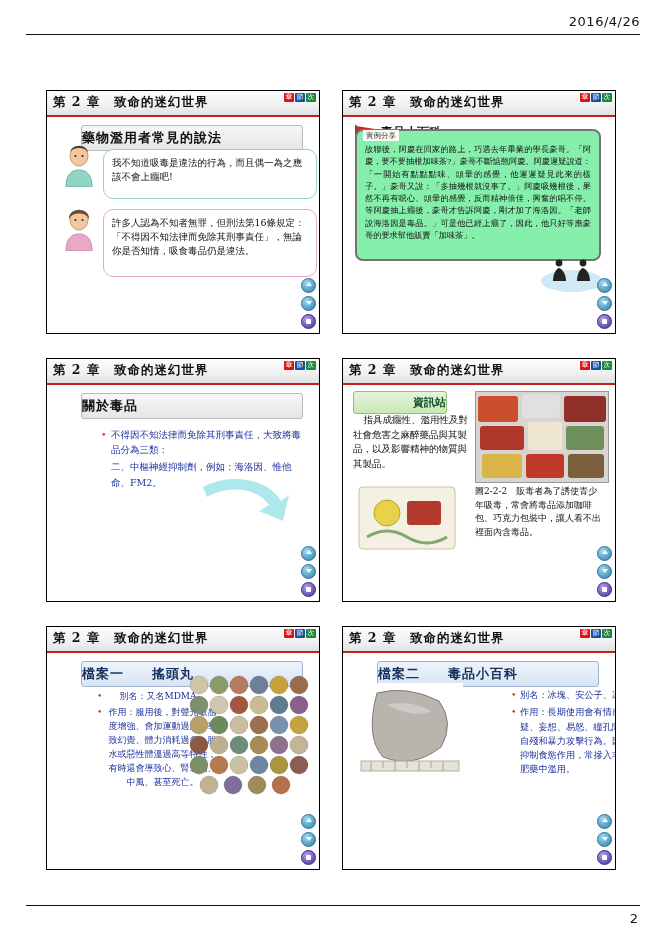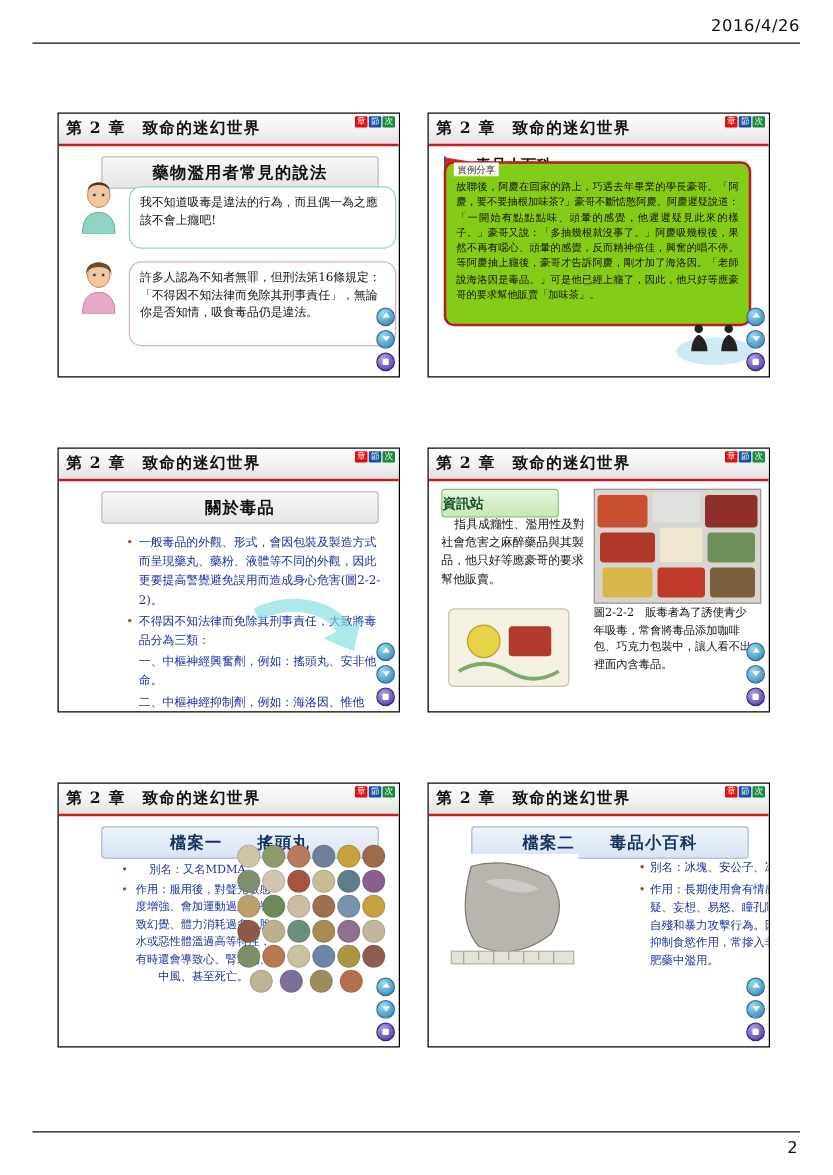--- a/index.html
+++ b/index.html
@@ -25,21 +25,21 @@
   .rule-bottom{
     position:absolute;left:26px;right:26px;bottom:34px;
     border-top:1px solid #111;
   }
   .grid{
     position:absolute;left:46px;top:90px;
     width:580px;
   }
   .slide{
     position:absolute;
-    width:274px;height:212px;
+    width:274px;height:244px;
     border:1px solid #000;
     background:#fff;
     overflow:hidden;
     box-sizing:border-box;
   }
   .s1{left:0;top:0;}
   .s2{left:296px;top:0;}
   .s3{left:0;top:268px;}
   .s4{left:296px;top:268px;}
   .s5{left:0;top:536px;}
@@ -89,37 +89,36 @@
   .navbtns div.home::after{
     border:none;width:5px;height:5px;background:#fff;left:4px;top:4px;border-radius:1px;
   }
 
   
   .plate{
     margin:8px 16px 0 34px;
     background:linear-gradient(to bottom,#f7f7f7,#e6e6e6);
     border:1px solid #b9b9b9;
     border-radius:3px;
-    text-align:center;
     font-size:13px;font-weight:bold;color:#111;
     padding:3px 0;
     font-family:"DejaVu Serif","Liberation Serif",serif;
     letter-spacing:1px;
   }
   .plate.blue{
     background:linear-gradient(to bottom,#eef3fb,#d9e4f3);
     border-color:#9fb4d4;color:#13305e;
   }
   
   .greenbox{
     margin:6px 0 0 10px;width:92px;
     background:linear-gradient(to bottom,#e4f4dc,#c9e8b6);
     border:1px solid #8dbf74;border-radius:3px;
     font-size:11px;font-weight:bold;color:#14532d;
-    text-align:left;padding:3px 0;
+    text-align:right;padding:3px 0;
     font-family:"DejaVu Serif","Liberation Serif",serif;
   }
   
   .flagtitle{
     position:relative;margin:7px 0 0 12px;
     font-size:12px;font-weight:bold;color:#111;
     padding-left:26px;
     font-family:"DejaVu Serif","Liberation Serif",serif;
   }
   .flagtitle .flag{
@@ -139,21 +138,21 @@
   .bubble.b1{left:56px;top:58px;width:196px;height:36px;}
   .bubble.b2{left:56px;top:118px;width:196px;height:54px;border-color:#e8a9c8;}
 
   .person{position:absolute;width:40px;height:44px;}
   .p1{left:12px;top:52px;}
   .p2{left:12px;top:116px;}
 
   
   .story{
     position:absolute;left:12px;top:38px;width:246px;height:132px;
-    border:2px solid #b91c1c;border-radius:8px;background:#84cc16;
+    border:2px solid #737373;border-radius:8px;background:#86efac;
     font-size:8.2px;line-height:1.5;color:#111;padding:12px 8px 6px 8px;
     box-sizing:border-box;
     font-family:"DejaVu Serif","Liberation Serif",serif;
     text-align:justify;
   }
   .story .tag{
     position:absolute;left:6px;top:-1px;
     font-size:7.5px;color:#333;background:#fcfcf6;padding:0 3px;
   }
 
@@ -308,23 +307,21 @@
       <div class="badge">
           <i>章</i>
           <i>節</i>
           <i>次</i>
         </div>
     </div>
 
     <div class="plate">關於毒品</div>
 
     <ul class="blist">
-      <li>一般毒品的外觀、形式，會因包裝及製造方式而呈現藥丸、藥粉、液體等不同的外觀，因此更要提高警覺避免誤用而造成身心危害(圖2-2-2)。</li>
       <li>不得因不知法律而免除其刑事責任，大致將毒品分為三類：</li>
-      <li class="num">一、中樞神經興奮劑，例如：搖頭丸、安非他命。</li>
       <li class="num">二、中樞神經抑制劑，例如：海洛因、惟他命、FM2。</li>
 
     </ul>
 
     <div class="arrowcyan" style="left:150px;top:112px;width:96px;height:70px;">
       <svg viewBox="0 0 96 70" width="96" height="70">
         <path d="M6 16 C30 2 70 6 84 30 L92 24 L86 50 L62 40 L72 34 C60 16 30 14 10 26 Z" fill="#7fdbe0" opacity=".75"></path>
       </svg>
     </div>
 
@@ -340,21 +337,21 @@
       <div class="t">第 2 章　致命的迷幻世界</div>
       <div class="badge">
           <i>章</i>
           <i>節</i>
           <i>次</i>
         </div>
     </div>
 
     <div class="greenbox">資訊站</div>
 
-    <div class="s4text">指具成癮性、濫用性及對社會危害之麻醉藥品與其製品，他只好等應豪哥的要求幫他販賣。</div>
+    <div class="s4text">指具成癮性、濫用性及對社會危害之麻醉藥品與其製品，以及影響精神的物質與其製品。</div>
 
     <div class="photo">
       <svg viewBox="0 0 132 90" width="132" height="90">
         <rect width="132" height="90" fill="#d8d4cf"></rect>
         <rect x="2" y="4" width="40" height="26" rx="3" fill="#c94f2e"></rect>
         <rect x="46" y="2" width="38" height="24" rx="3" fill="#e0e0df"></rect>
         <rect x="88" y="4" width="42" height="26" rx="3" fill="#8e2f2a"></rect>
         <rect x="4" y="34" width="44" height="24" rx="3" fill="#b0382b"></rect>
         <rect x="52" y="30" width="34" height="28" rx="3" fill="#efe7d2"></rect>
         <rect x="90" y="34" width="38" height="24" rx="3" fill="#6f8f5a"></rect>

